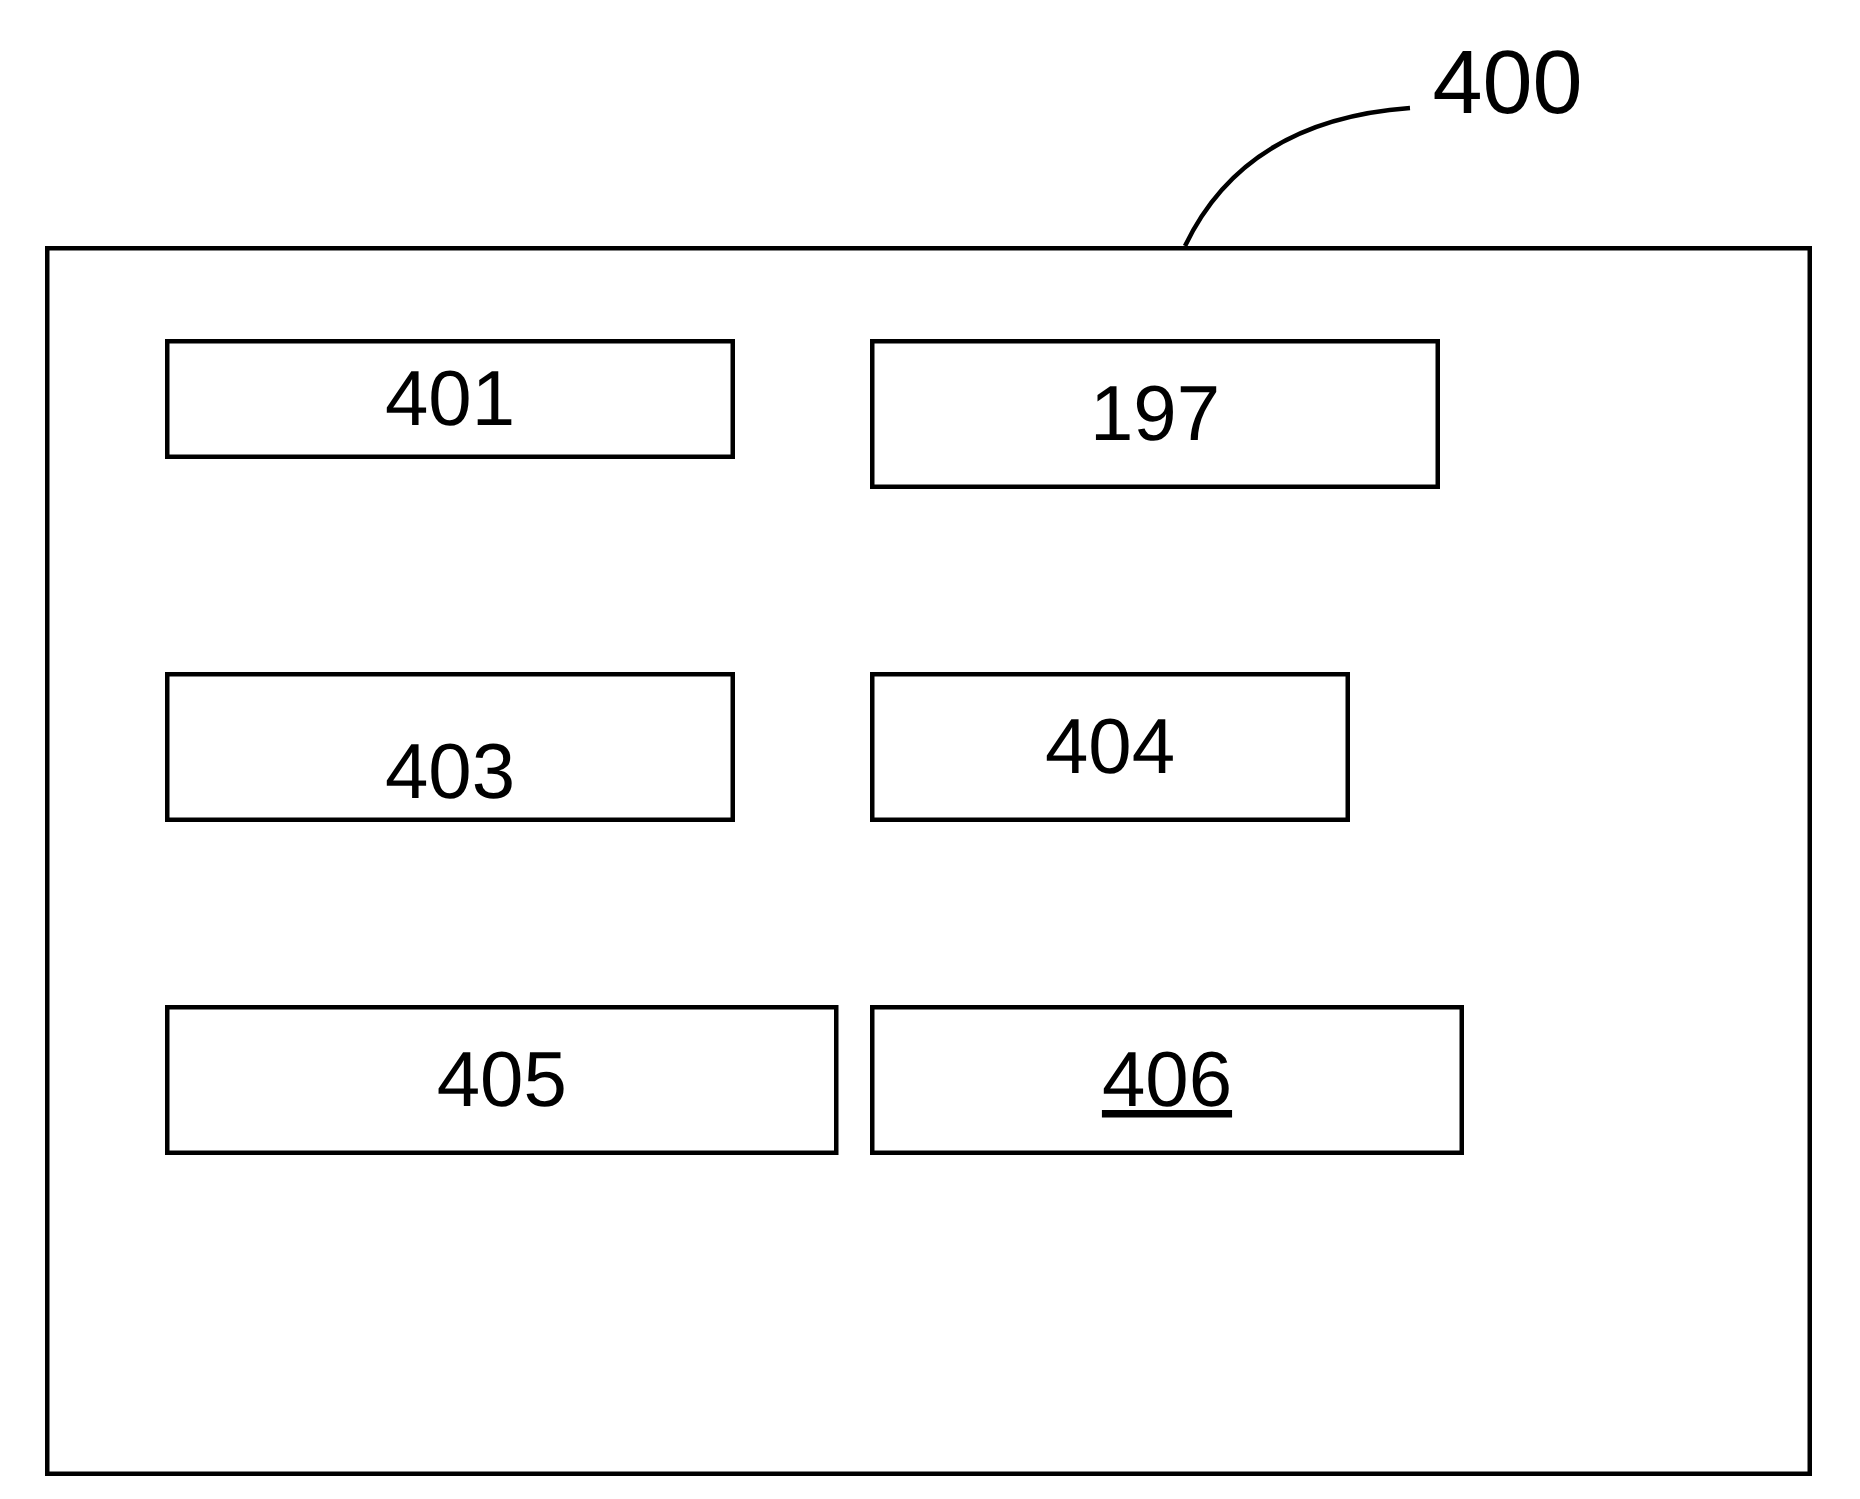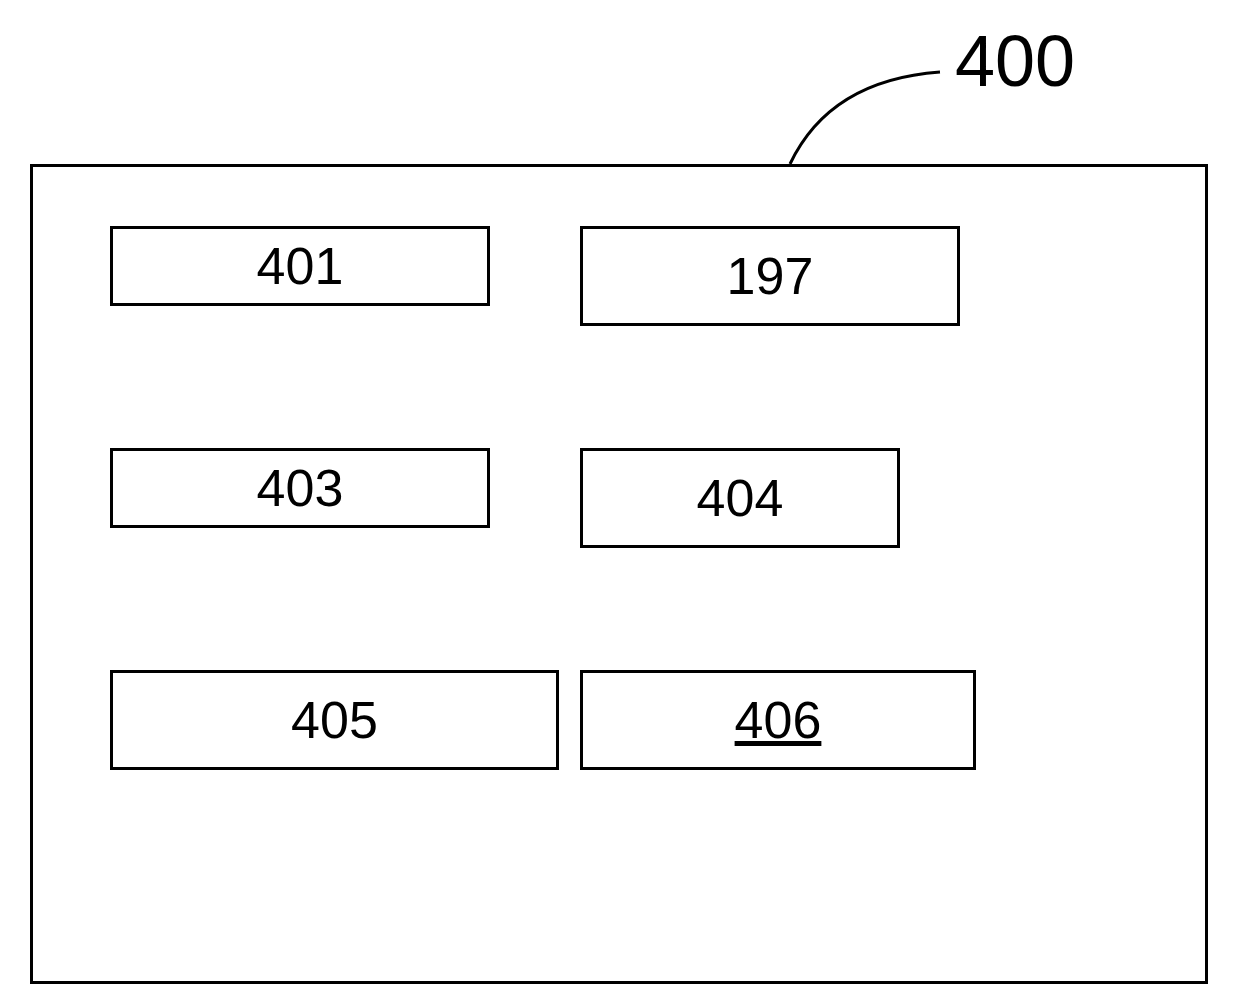--- a/index.html
+++ b/index.html
@@ -28,21 +28,21 @@
     background: #fff;
     box-sizing: border-box;
     display: flex;
     align-items: center;
     justify-content: center;
     font-size: 52px;
     font-weight: 400;
   }
   .top-label {
     position: absolute;
-    font-size: 72px;
+    font-size: 60px;
     font-weight: 400;
   }
   .leader-svg {
     position: absolute;
     overflow: visible;
   }
 </style>
 </head>
 <body>
 
@@ -56,21 +56,21 @@
 
   <div class="top-label" style="left:955px; top:20px;">400</div>
 
   <div class="inner-box" style="left:110px; top:226px; width:380px; height:80px;">
     <span>401</span>
   </div>
   <div class="inner-box" style="left:580px; top:226px; width:380px; height:100px;">
     <span>197</span>
   </div>
 
-  <div class="inner-box" style="left:110px; top:448px; width:380px; height:80px;">
+  <div class="inner-box" style="left:110px; top:448px; width:380px; height:100px;align-items:flex-end;">
     <span>403</span>
   </div>
   <div class="inner-box" style="left:580px; top:448px; width:320px; height:100px;align-items:center;">
     <span>404</span>
   </div>
 
   <div class="inner-box" style="left:110px; top:670px; width:449px; height:100px;">
     <span>405</span>
   </div>
   <div class="inner-box" style="left:580px; top:670px; width:396px; height:100px;text-decoration:underline;">

